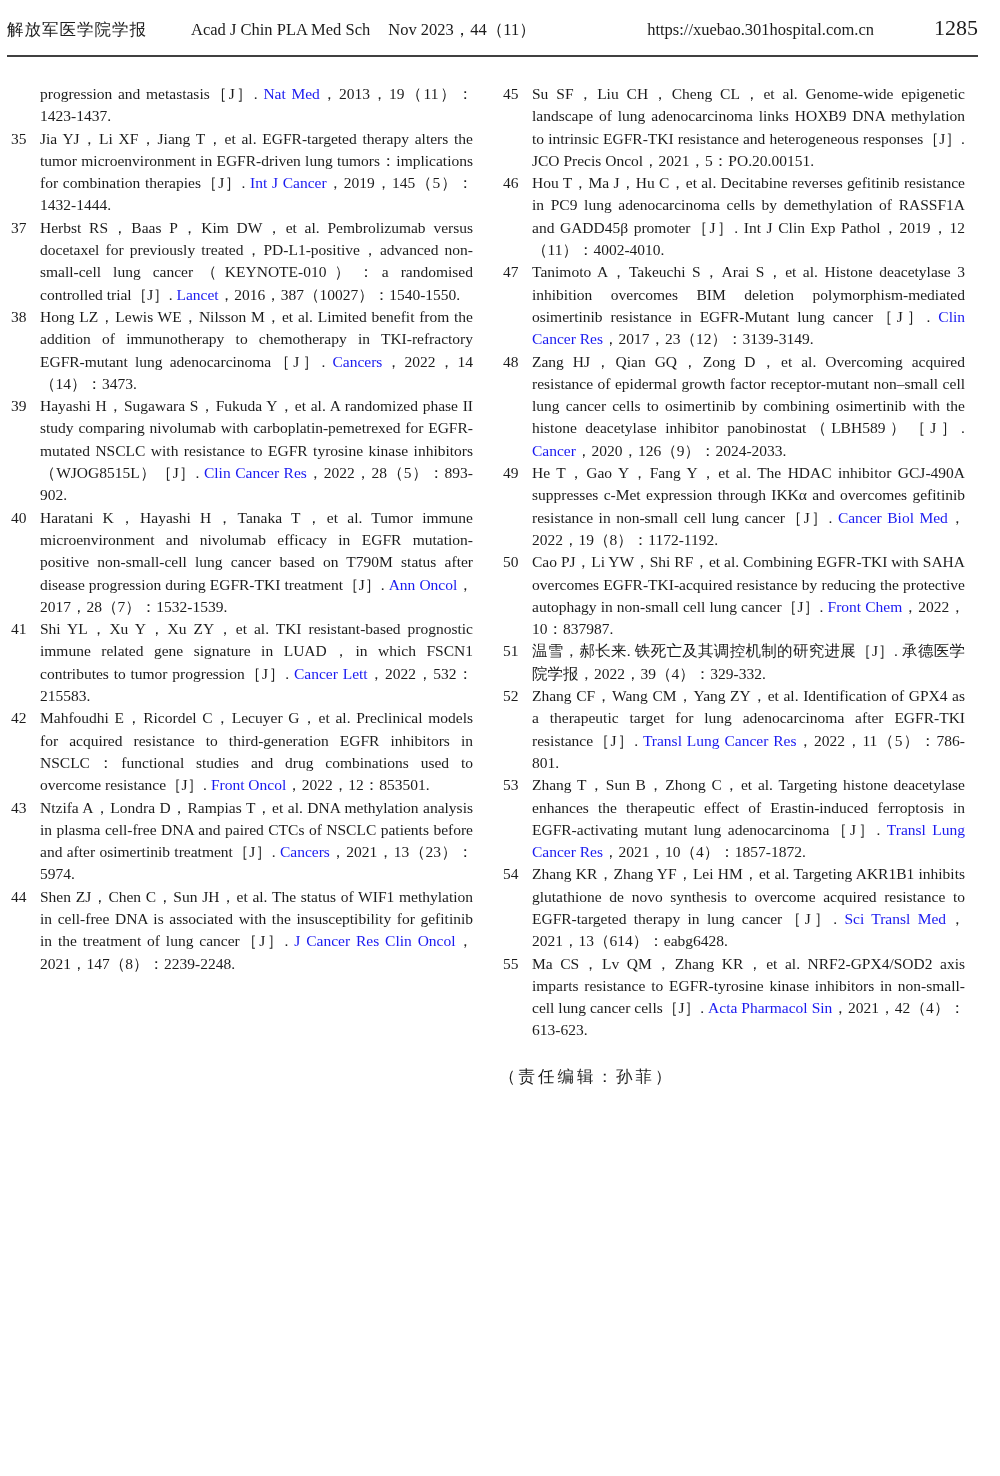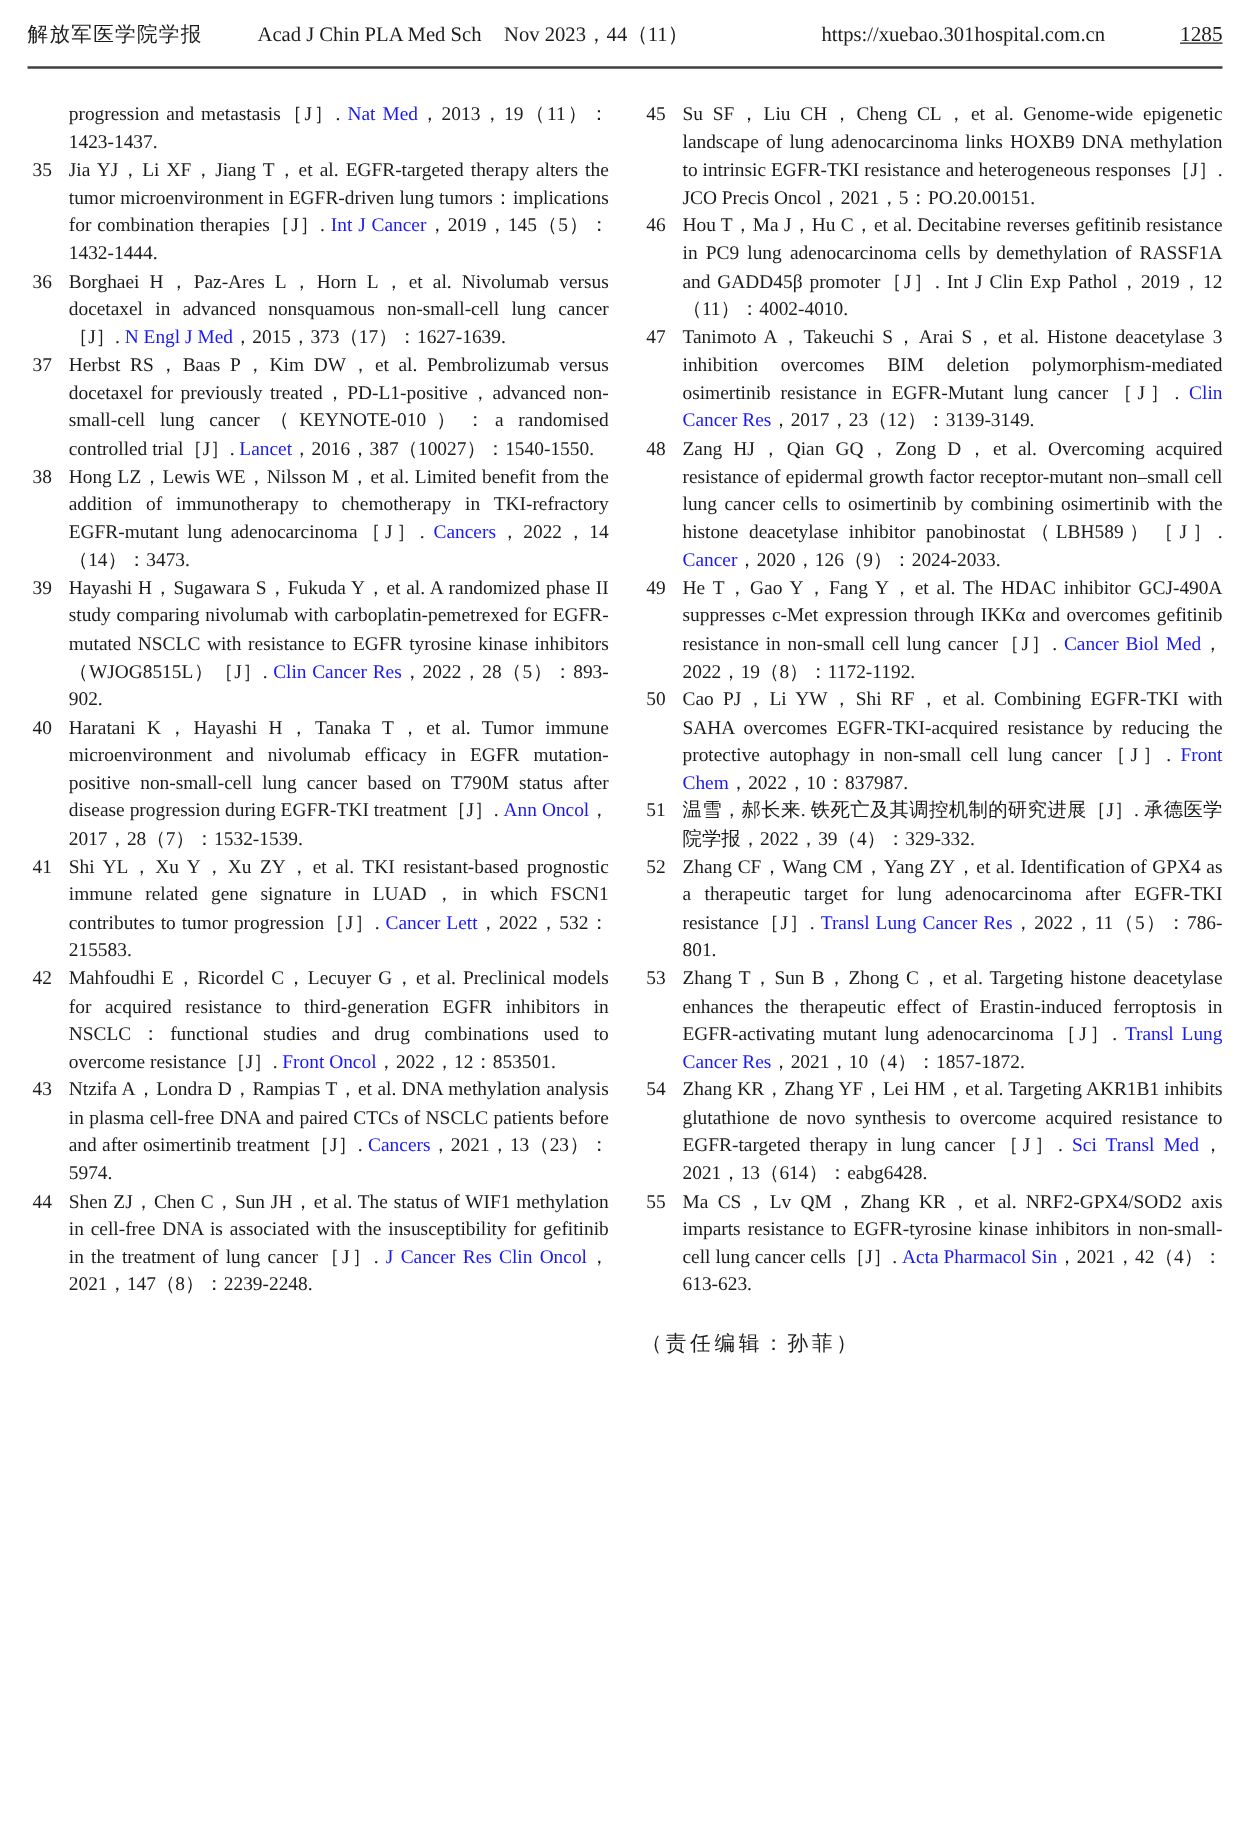--- a/index.html
+++ b/index.html
@@ -11,34 +11,34 @@
     width: 1000px;
     height: 1476px;
     overflow: hidden;
     font-family: "Liberation Serif", "DejaVu Serif", serif;
     color: #1c1c1c;
   }
   .page {
     box-sizing: border-box;
     width: 1000px;
     height: 1476px;
-    padding: 16px 22px 0 22px;
+    padding: 16px 22px 0 7px;
   }
   .hdr {
     display: flex;
     align-items: baseline;
     font-size: 16.5px;
     line-height: 24px;
     white-space: nowrap;
   }
   .hdr-cn { flex: 0 0 auto; letter-spacing: 1px; }
   .hdr-en { margin-left: 44px; text-align: right; }
   .hdr-issue { margin-left: 18px; }
   .hdr-url { margin-left: auto; margin-right: 60px; }
-  .hdr-page { flex: 0 0 auto; font-size: 17px; text-decoration: underline; }
+  .hdr-page { flex: 0 0 auto; font-size: 22px; }
   .rule {
     height: 0;
     border-bottom: 2.5px solid #404040;
     margin-top: 13px;
   }
   .columns {
     display: flex;
     gap: 26px;
     margin-top: 26px;
   }
@@ -76,21 +76,20 @@
     <span class="hdr-url">https://xuebao.301hospital.com.cn</span>
     <span class="hdr-page">1285</span>
   </div>
 
   <div class="rule"></div>
 
   <div class="columns">
     <section class="col" id="col-left">
         <div class="ref"><span class="num"></span><span><span>progression and metastasis［J］. </span><span class="link">Nat Med</span><span>，2013，19（11）：1423-1437.</span></span></div>
         <div class="ref"><span class="num">35</span><span><span>Jia YJ，Li XF，Jiang T，et al. EGFR-targeted therapy alters the tumor microenvironment in EGFR-driven lung tumors：implications for combination therapies［J］. </span><span class="link">Int J Cancer</span><span>，2019，145（5）：1432-1444.</span></span></div>
-        <div class="ref"><span class="num">36</span><span><span>Borghaei H，Paz-Ares L，Horn L，et al. Nivolumab versus docetaxel in advanced nonsquamous non-small-cell lung cancer［J］. </span><span class="link">N Engl J Med</span><span>，2015，373（17）：1627-1639.</span></span></div>
         <div class="ref"><span class="num">37</span><span><span>Herbst RS，Baas P，Kim DW，et al. Pembrolizumab versus docetaxel for previously treated，PD-L1-positive，advanced non-small-cell lung cancer（KEYNOTE-010）：a randomised controlled trial［J］. </span><span class="link">Lancet</span><span>，2016，387（10027）：1540-1550.</span></span></div>
         <div class="ref"><span class="num">38</span><span><span>Hong LZ，Lewis WE，Nilsson M，et al. Limited benefit from the addition of immunotherapy to chemotherapy in TKI-refractory EGFR-mutant lung adenocarcinoma［J］. </span><span class="link">Cancers</span><span>，2022，14（14）：3473.</span></span></div>
         <div class="ref"><span class="num">39</span><span><span>Hayashi H，Sugawara S，Fukuda Y，et al. A randomized phase II study comparing nivolumab with carboplatin-pemetrexed for EGFR-mutated NSCLC with resistance to EGFR tyrosine kinase inhibitors（WJOG8515L）［J］. </span><span class="link">Clin Cancer Res</span><span>，2022，28（5）：893-902.</span></span></div>
         <div class="ref"><span class="num">40</span><span><span>Haratani K，Hayashi H，Tanaka T，et al. Tumor immune microenvironment and nivolumab efficacy in EGFR mutation-positive non-small-cell lung cancer based on T790M status after disease progression during EGFR-TKI treatment［J］. </span><span class="link">Ann Oncol</span><span>，2017，28（7）：1532-1539.</span></span></div>
         <div class="ref"><span class="num">41</span><span><span>Shi YL，Xu Y，Xu ZY，et al. TKI resistant-based prognostic immune related gene signature in LUAD，in which FSCN1 contributes to tumor progression［J］. </span><span class="link">Cancer Lett</span><span>，2022，532：215583.</span></span></div>
         <div class="ref"><span class="num">42</span><span><span>Mahfoudhi E，Ricordel C，Lecuyer G，et al. Preclinical models for acquired resistance to third-generation EGFR inhibitors in NSCLC：functional studies and drug combinations used to overcome resistance［J］. </span><span class="link">Front Oncol</span><span>，2022，12：853501.</span></span></div>
         <div class="ref"><span class="num">43</span><span><span>Ntzifa A，Londra D，Rampias T，et al. DNA methylation analysis in plasma cell-free DNA and paired CTCs of NSCLC patients before and after osimertinib treatment［J］. </span><span class="link">Cancers</span><span>，2021，13（23）：5974.</span></span></div>
         <div class="ref"><span class="num">44</span><span><span>Shen ZJ，Chen C，Sun JH，et al. The status of WIF1 methylation in cell-free DNA is associated with the insusceptibility for gefitinib in the treatment of lung cancer［J］. </span><span class="link">J Cancer Res Clin Oncol</span><span>，2021，147（8）：2239-2248.</span></span></div>
       </section>
     <section class="col" id="col-right">

